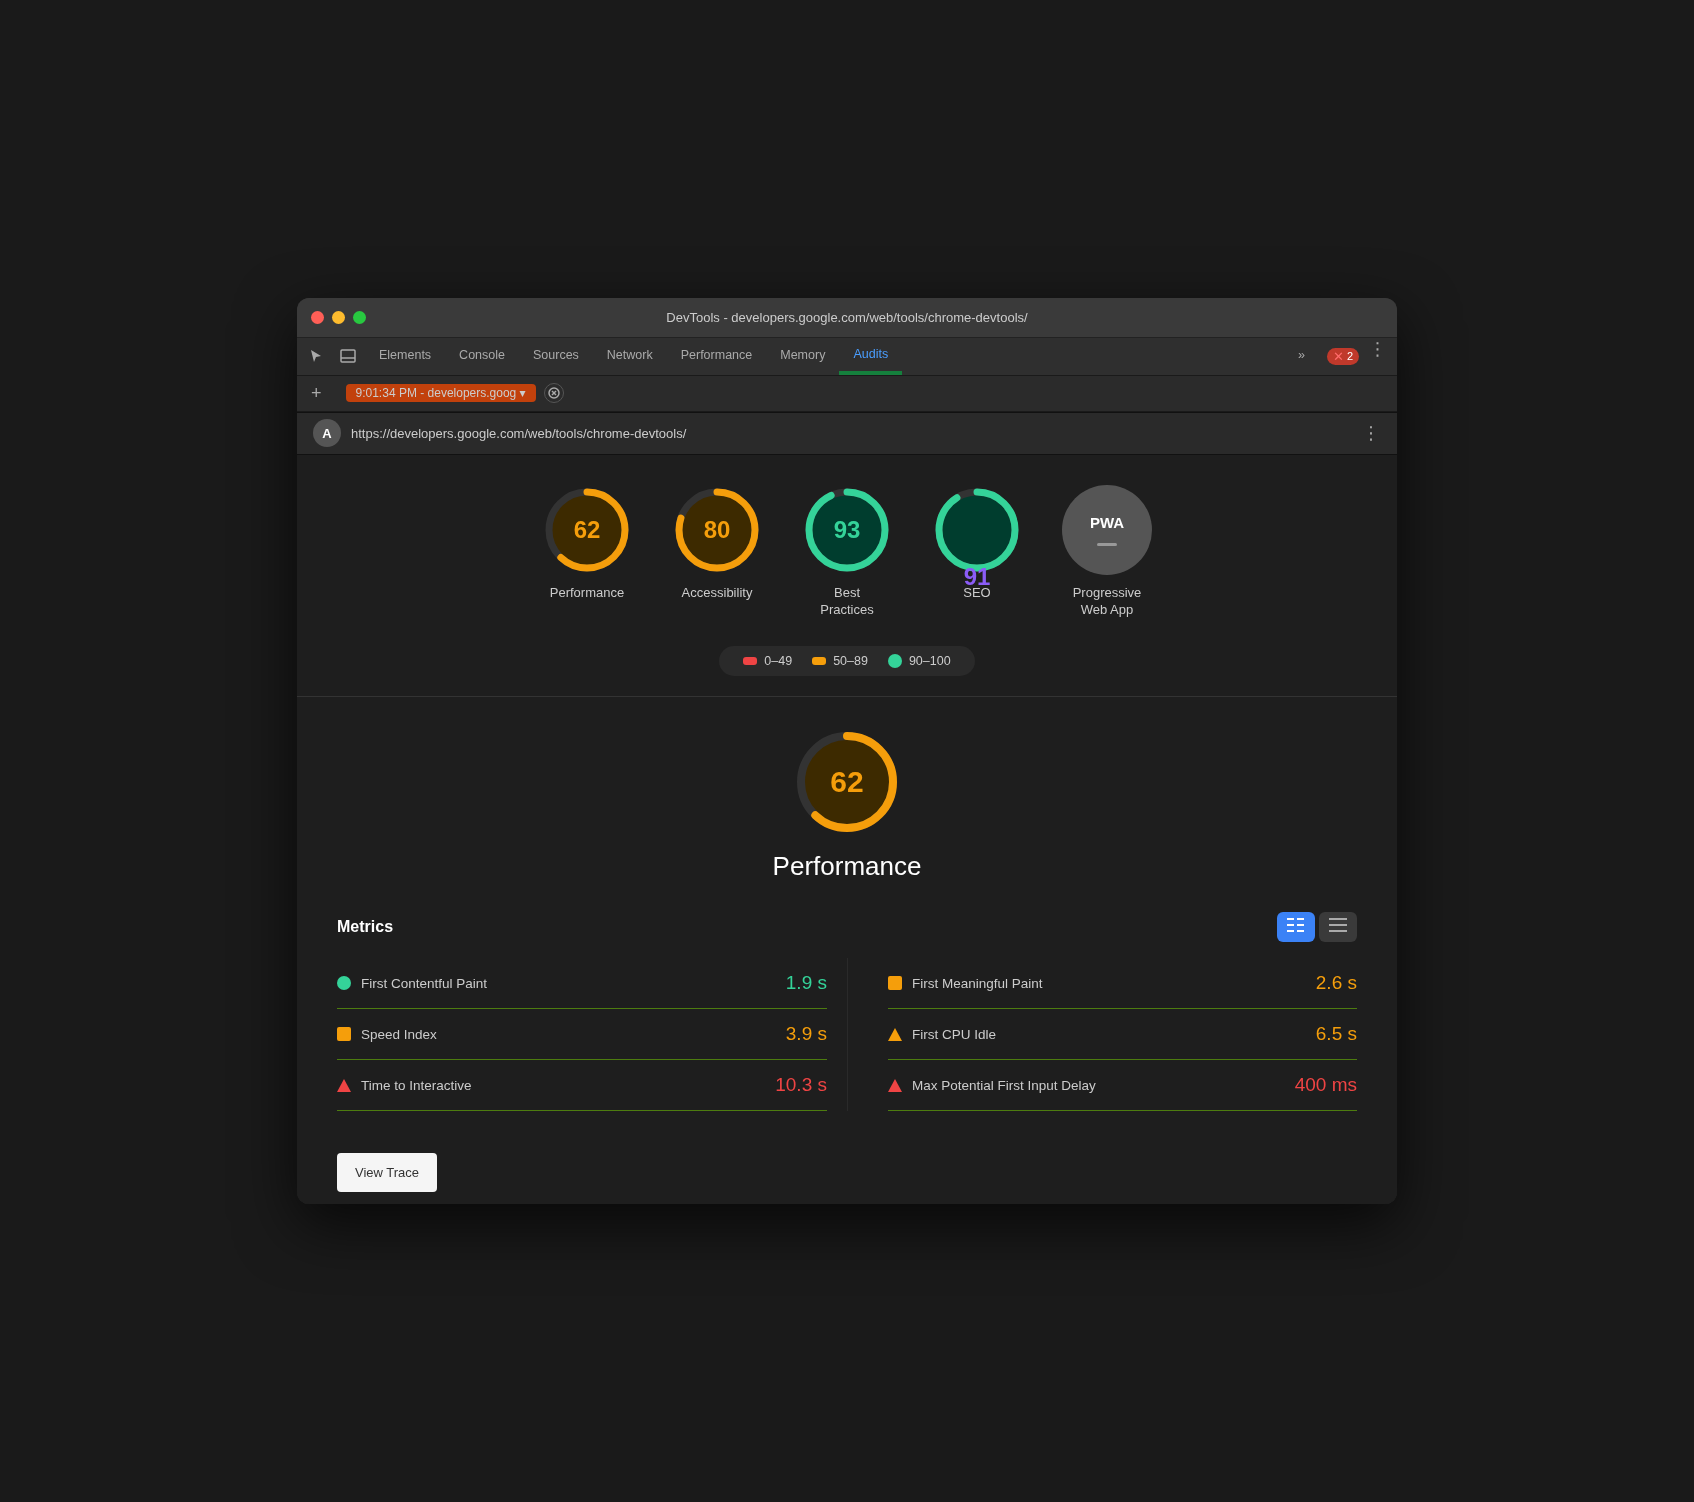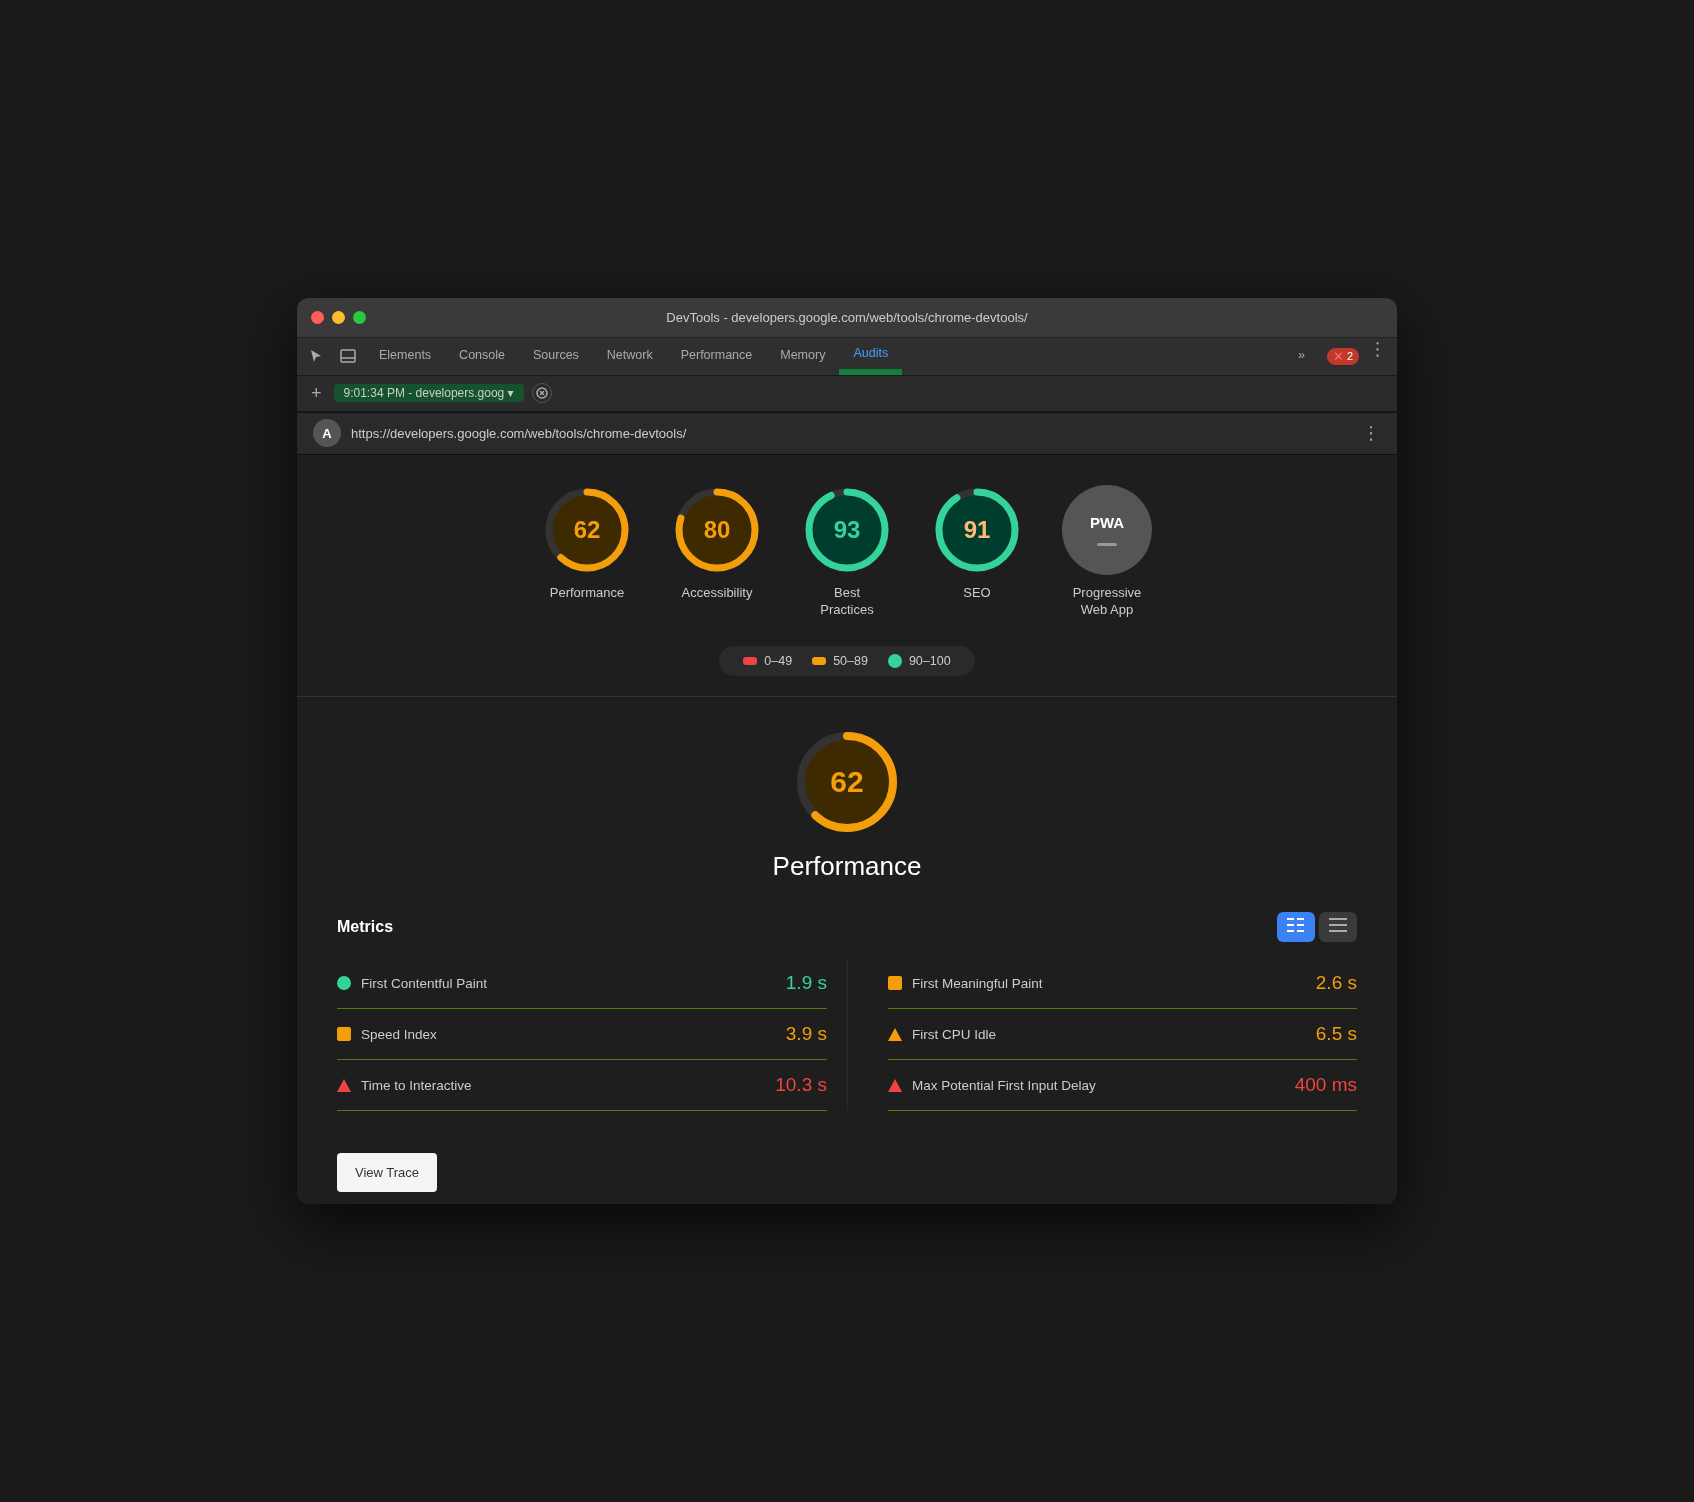--- a/index.html
+++ b/index.html
@@ -60,21 +60,21 @@
       display: flex;
       align-items: center;
       color: #aaa;
       font-size: 12.5px;
       cursor: pointer;
       border-bottom: 2px solid transparent;
       white-space: nowrap;
     }
     .tab-item.active {
       color: #4a9eff;
-      border-bottom: 6px solid #15803d;
+      border-bottom: 4px solid #15803d;
     }
     .tab-icons {
       display: flex;
       align-items: center;
       gap: 10px;
       margin-right: 6px;
     }
     .icon-btn {
       width: 22px;
       height: 22px;
@@ -106,25 +106,26 @@
       border-bottom: 1px solid #1a1a1a;
       gap: 8px;
     }
     .new-tab-btn {
       color: #aaa;
       font-size: 18px;
       cursor: pointer;
       padding: 0 4px;
     }
     .tab-label {
-      background: #14532d;
+      background: #c2410c;
       border-radius: 4px;
       padding: 2px 10px;
       color: #ccc;
       font-size: 12px;
+      margin-left: 12px;
     }
     .stop-btn {
       width: 20px;
       height: 20px;
       border-radius: 50%;
       border: 1px solid #555;
       display: flex;
       align-items: center;
       justify-content: center;
       color: #aaa;
@@ -496,21 +497,21 @@
           <span class="score-label">Best<br>Practices</span>
         </div>
 
         <div class="score-item">
           <div class="score-circle">
             <svg width="90" height="90" viewBox="0 0 90 90">
               <circle cx="45" cy="45" r="38" fill="#003d2e" stroke="#003d2e" stroke-width="0"></circle>
               <circle cx="45" cy="45" r="38" fill="none" stroke="#333" stroke-width="7"></circle>
               <circle cx="45" cy="45" r="38" fill="none" stroke="#34d399" stroke-width="7" stroke-dasharray="238.76" stroke-dashoffset="21.49" stroke-linecap="round"></circle>
             </svg>
-            <span class="score-number" style="color:#fdba74;">91</span>
+            <span class="score-number" style="color:#8b5cf6;margin-top:47px;">91</span>
           </div>
           <span class="score-label">SEO</span>
         </div>
 
         <div class="score-item">
           <div class="pwa-circle">
             <span class="pwa-text">PWA</span>
             <div class="pwa-dash"></div>
           </div>
           <span class="score-label">Progressive<br>Web App</span>

